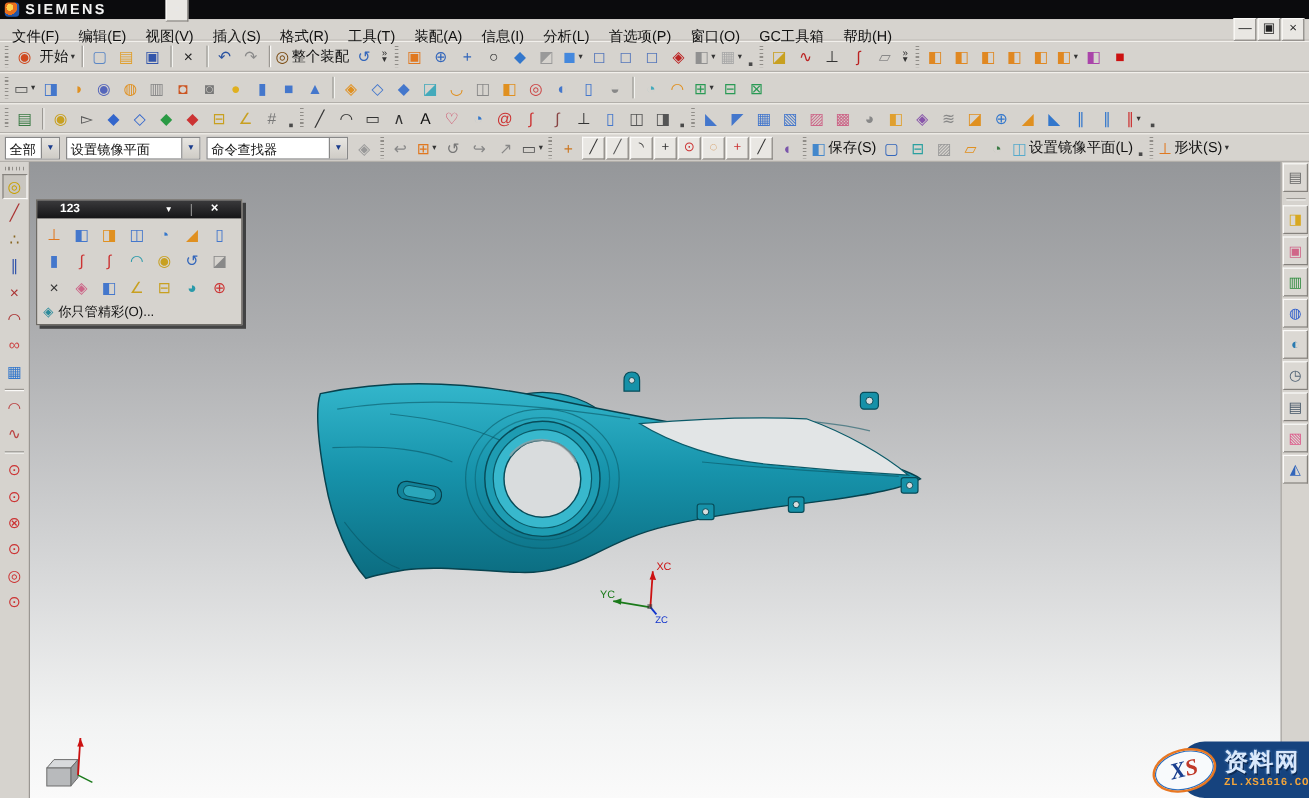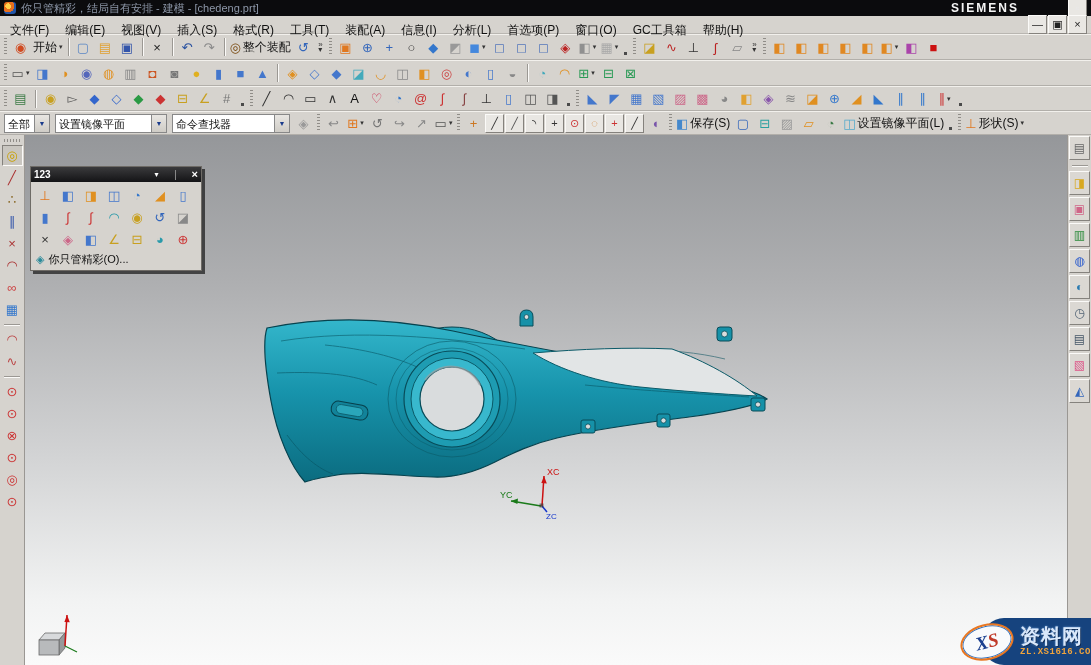--- a/index.html
+++ b/index.html
@@ -53,21 +53,21 @@
   .rightbar { width:24px; background:#d6d3ce; border-left:1px solid #9a9793; display:flex; flex-direction:column; align-items:center; padding-top:1px; gap:2px; flex:none; }
   .rightbar .tbtn { width:21px; height:24px; border:1px solid; border-color:#fbfaf8 #85827d #85827d #fbfaf8; background:#dbd8d3; font-size:12px; }
 
   .canvas { flex:1; position:relative; overflow:hidden;
     background:linear-gradient(180deg,#95979a 0%,#aeafb1 28%,#d4d5d6 62%,#f2f3f3 88%,#fafafa 100%); }
   .canvas svg.scene { position:absolute; inset:0; width:100%; height:100%; }
 
   
   .palette { position:absolute; left:5px; top:31px; width:172px; background:#d6d3ce;
              border:1px solid #6e6b66; box-shadow:3px 3px 0 rgba(10,10,10,.65); }
-  .ptitle { height:15px; background:linear-gradient(#3a3a3c,#141416); color:#fff; display:flex; align-items:center; padding:0 3px; gap:16px; }
+  .ptitle { height:15px; background:linear-gradient(#3a3a3c,#141416); color:#fff; display:flex; align-items:center; padding:0 19px; gap:16px; }
   .ptitle .pt { flex:1; font-size:10px; font-weight:bold; }
   .ptitle .pdd { font-size:8px; }
   .ptitle .pxsep { width:1px; height:10px; background:#888; }
   .ptitle .px { font-size:11px; font-weight:bold; line-height:1; }
   .pgrid { display:grid; grid-template-columns:repeat(7,23px); justify-content:start; padding:3px 2px 1px 3px; row-gap:1px; }
   .pgrid .tbtn { width:22px; height:21px; }
   .pitem { display:flex; align-items:center; gap:4px; font-size:11px; color:#111; padding:1px 4px 3px 5px; white-space:nowrap; }
   .pitem .g { font-size:11px; color:#2a8a9a; }
 
   
@@ -83,21 +83,20 @@
              text-shadow:1px 1px 0 #0d2b55, 0 0 2px #7fb0e8; }
   .wm-url { font-size:9px; font-weight:bold; color:#f0a43c; letter-spacing:.5px; font-family:"Liberation Mono","DejaVu Sans Mono",monospace; }
 </style>
 </head>
 <body>
 
 <div class="window">
 
   <div class="titlebar">
     <div class="app-icon"></div>
-    <div class="title-text">你只管精彩，结局自有安排 - 建模 - [chedeng.prt]</div>
     <div class="brand">SIEMENS</div>
     <div style="display:flex">
         <div class="tbtn box">
           <span class="g" style="color: rgb(232, 232, 232);">▫</span>
         </div>
       </div>
   </div>
 
   <div class="menubar">
     <div class="menu-items">

